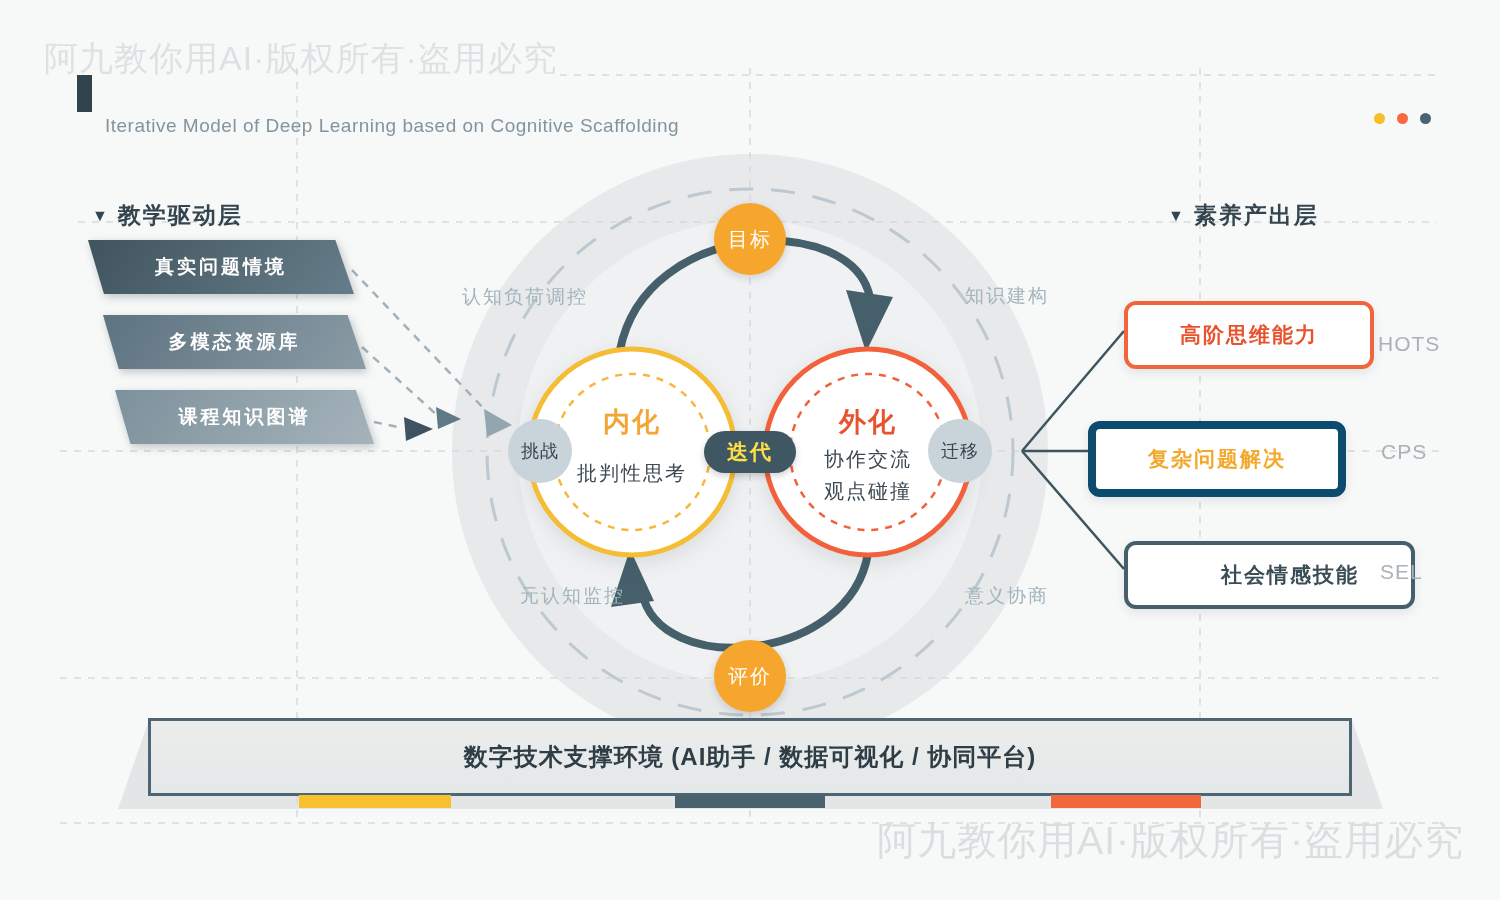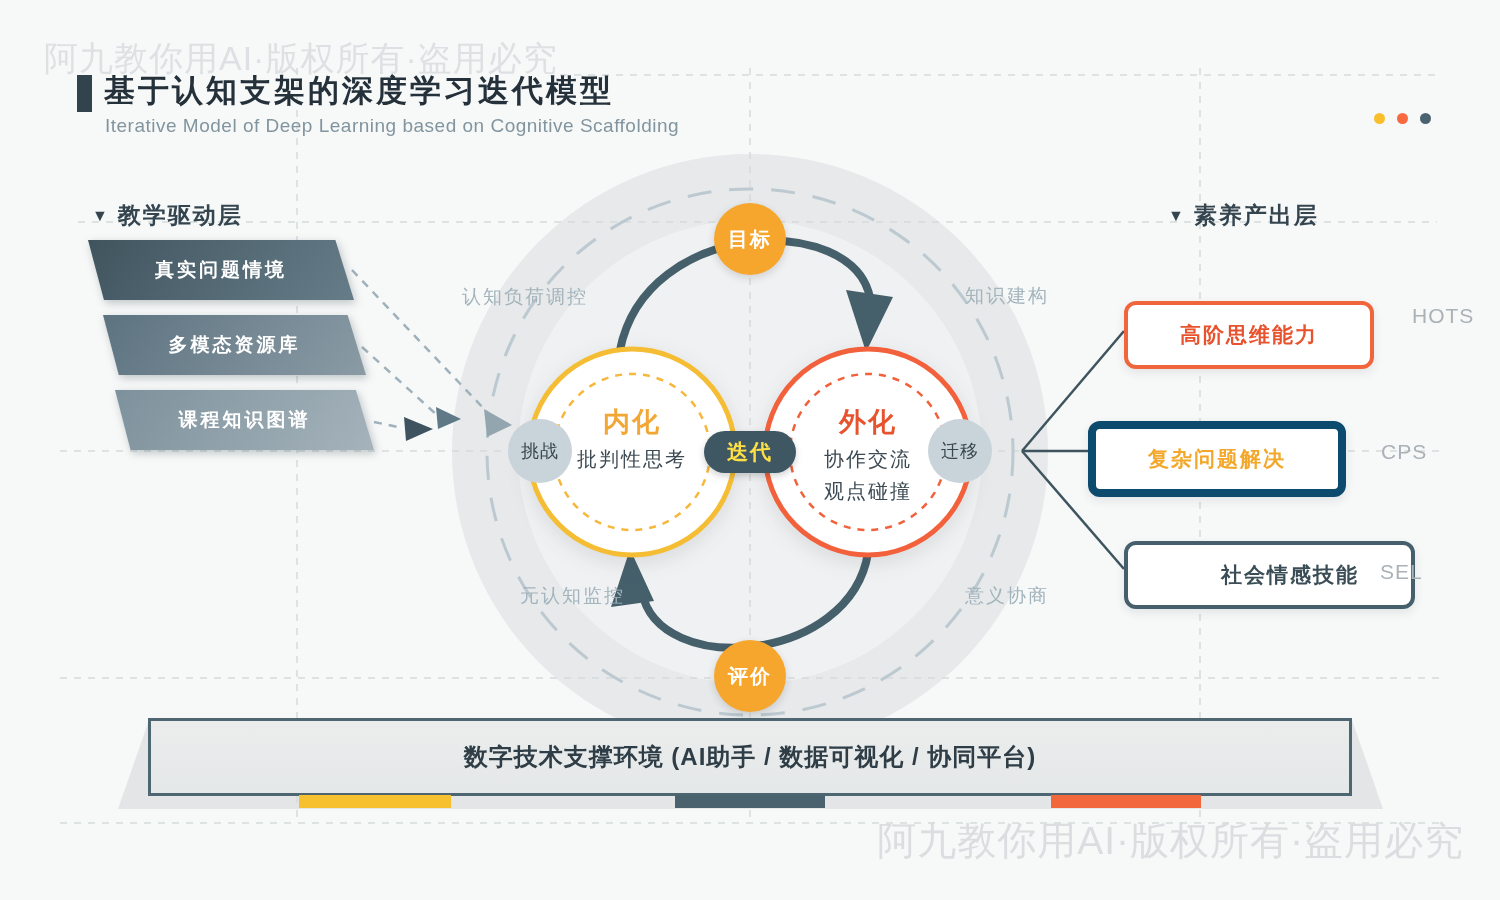--- a/index.html
+++ b/index.html
@@ -23,42 +23,42 @@
 
   
   .dot{width:11px;height:11px;border-radius:50%;top:113px;z-index:3;}
 
   
   .sec-header{z-index:3;display:flex;align-items:center;gap:10px;color:#34454F;}
   .sec-header .tri{font-size:16px;}
   .sec-header .lbl{font-size:23px;font-weight:bold;letter-spacing:2px;white-space:nowrap;}
 
   
-  .pbox{height:60px;z-index:3;color:#FFFFFF;font-size:19px;font-weight:bold;letter-spacing:3px;
+  .pbox{height:54px;z-index:3;color:#FFFFFF;font-size:19px;font-weight:bold;letter-spacing:3px;
         filter:drop-shadow(2px 3px 4px rgba(40,60,70,.28));white-space:nowrap;}
   .pbox .clip{width:100%;height:100%;clip-path:polygon(0 0,93% 0,100% 100%,6% 100%);
         display:flex;align-items:center;justify-content:center;}
   .pbox1{left:88px;top:240px;width:266px;}
   .pbox1 .clip{background:linear-gradient(125deg,#40545E,#667D89);}
   .pbox2{left:103px;top:315px;width:263px;}
   .pbox2 .clip{background:linear-gradient(125deg,#5D7380,#8A9BA5);}
   .pbox3{left:115px;top:390px;width:259px;}
   .pbox3 .clip{background:linear-gradient(125deg,#7D919C,#A5B3BB);}
 
   
   .obox{width:242px;height:60px;background:#FFFFFF;border-radius:12px;z-index:3;
         font-size:21px;font-weight:bold;letter-spacing:2px;box-shadow:0 4px 10px rgba(50,70,80,.10);white-space:nowrap;}
   .obox-hots{left:1124px;top:301px;border:4px solid #F1653C;color:#E8522C;}
   .obox-cps{left:1088px;top:421px;border:8px solid #0c4a6e;color:#F3A82B;}
   .obox-sel{left:1124px;top:541px;border:4px solid #45606C;color:#3A4D56;padding-left:41px;}
   .abbr{font-size:21px;color:#ABB2B7;z-index:3;letter-spacing:1px;}
 
   
   .node{width:72px;height:72px;border-radius:50%;background:#F6A62D;color:#FFFFFF;
-        font-size:20px;font-weight:bold;letter-spacing:2px;z-index:3;box-shadow:0 3px 8px rgba(0,0,0,.14);}
+        font-size:20px;font-weight:normal;letter-spacing:2px;z-index:3;box-shadow:0 3px 8px rgba(0,0,0,.14);}
   .node-goal{left:714px;top:203px;}
   .node-eval{left:714px;top:640px;}
   .gate{width:64px;height:64px;border-radius:50%;background:#C9D4DA;color:#39474F;
         font-size:18px;letter-spacing:1px;z-index:3;}
   .gate-left{left:508px;top:419px;}
   .gate-right{left:928px;top:419px;}
   .pill{left:704px;top:431px;width:92px;height:42px;border-radius:21px;background:#3E5763;color:#fde047;
         font-size:21px;font-weight:bold;letter-spacing:2px;z-index:3;box-shadow:0 3px 7px rgba(0,0,0,.18);}
 
   
@@ -129,21 +129,20 @@
 
     <g filter="drop-shadow(0 6px 10px rgba(40,60,70,0.12))">
       <circle cx="632" cy="452" r="103" fill="#FFFFFF" stroke="#F5BD33" stroke-width="5"></circle>
       <circle cx="868" cy="452" r="103" fill="#FFFFFF" stroke="#F2613B" stroke-width="5"></circle>
     </g>
     <circle cx="632" cy="452" r="78" fill="none" stroke="#F6B73B" stroke-width="2.5" stroke-dasharray="7 7"></circle>
     <circle cx="868" cy="452" r="78" fill="none" stroke="#F2613B" stroke-width="2.5" stroke-dasharray="7 7"></circle>
   </svg>
 
   <div class="abs title-bar"></div>
-  <div class="abs title">基于认知支架的深度学习迭代模型</div>
   <div class="abs subtitle">Iterative Model of Deep Learning based on Cognitive Scaffolding</div>
 
   <div class="abs dot" style="left:1374px;background:#F8BE2C;"></div>
   <div class="abs dot" style="left:1397px;background:#F86940;"></div>
   <div class="abs dot" style="left:1420px;background:#4A6370;"></div>
 
   <div class="abs sec-header" style="left:92px;top:200px;">
     <span class="tri">▼</span>
     <span class="lbl">教学驱动层</span>
   </div>
@@ -157,39 +156,39 @@
   <div class="abs pbox pbox3">
     <div class="clip">课程知识图谱</div>
   </div>
 
   <div class="abs sec-header" style="left:1168px;top:200px;">
     <span class="tri">▼</span>
     <span class="lbl">素养产出层</span>
   </div>
 
   <div class="abs ctr obox obox-hots">高阶思维能力</div>
-  <div class="abs abbr" style="left:1378px;top:304px;margin-left:34px;">HOTS</div>
+  <div class="abs abbr" style="left:1378px;top:332px;">HOTS</div>
   <div class="abs ctr obox obox-cps">复杂问题解决</div>
   <div class="abs abbr" style="left:1381px;top:440px;">CPS</div>
   <div class="abs ctr obox obox-sel">社会情感技能</div>
   <div class="abs abbr" style="left:1380px;top:560px;">SEL</div>
 
   <div class="abs quad" style="left:462px;top:284px;text-align:center;">认知负荷调控</div>
   <div class="abs quad" style="left:965px;top:283px;">知识建构</div>
   <div class="abs quad" style="left:520px;top:583px;">元认知监控</div>
   <div class="abs quad" style="left:965px;top:583px;">意义协商</div>
 
   <div class="abs ctr node node-goal">目标</div>
   <div class="abs ctr node node-eval">评价</div>
   <div class="abs ctr gate gate-left">挑战</div>
   <div class="abs ctr gate gate-right">迁移</div>
   <div class="abs ctr pill">迭代</div>
 
   <div class="abs circle-title t-intern">内化</div>
-  <div class="abs circle-line" style="left:532px;top:446px;">批判性思考</div>
+  <div class="abs circle-line" style="left:532px;top:460px;">批判性思考</div>
 
   <div class="abs circle-title t-extern">外化</div>
   <div class="abs circle-line" style="left:768px;top:446px;">协作交流</div>
   <div class="abs circle-line" style="left:768px;top:478px;">观点碰撞</div>
 
   <div class="abs ctr bar">数字技术支撑环境 (AI助手 / 数据可视化 / 协同平台)</div>
   <div class="abs seg seg-yellow"></div>
   <div class="abs seg seg-slate"></div>
   <div class="abs seg seg-orange"></div>
 

